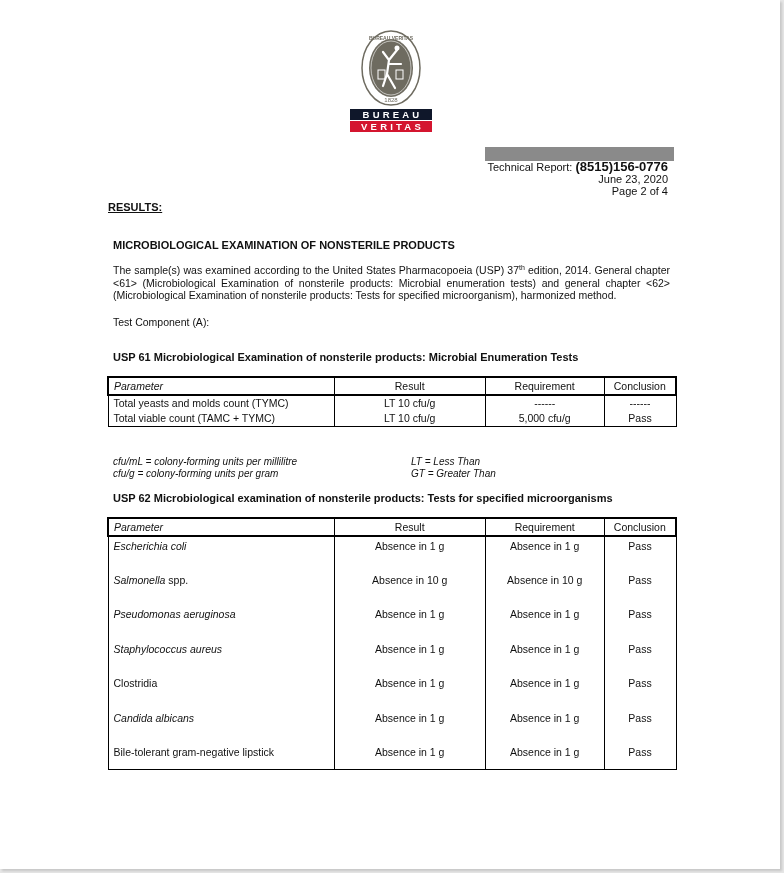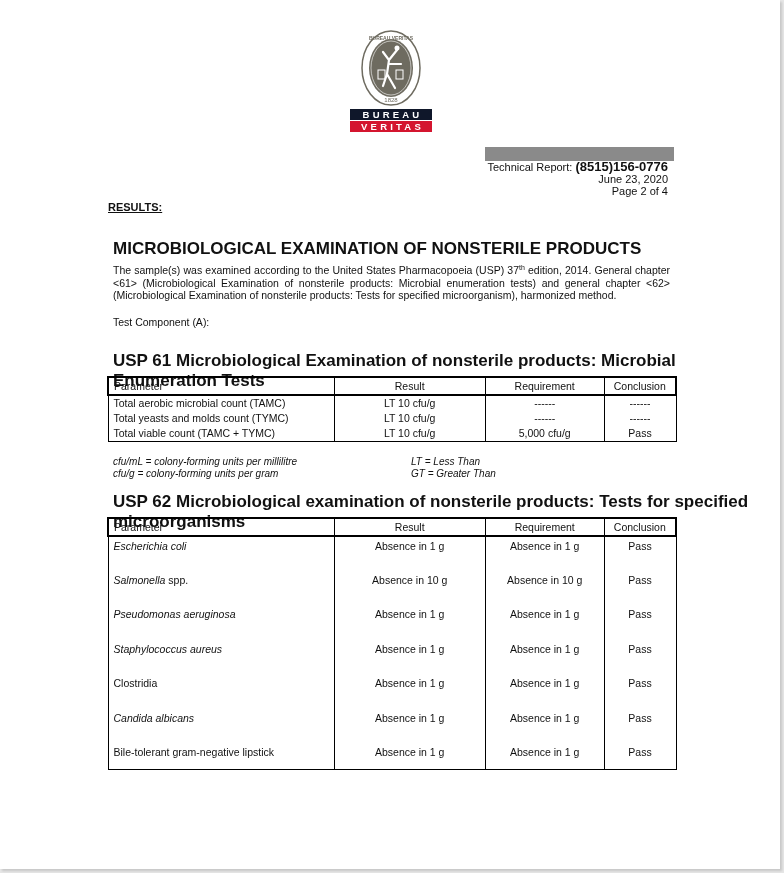--- a/index.html
+++ b/index.html
@@ -21,38 +21,38 @@
 
   .redact { position: absolute; left: 485px; top: 147px; width: 189px; height: 14px; background: #8a8a8a; }
   .report-meta { position: absolute; right: 112px; top: 161px; text-align: right; font-size: 11px; line-height: 12px; }
   .report-meta .lbl { font-size: 11px; }
   .report-meta .num { font-size: 13px; font-weight: bold; }
 
   .results-title {
     position: absolute; left: 108px; top: 201px; font-size: 11px; font-weight: bold;
     text-decoration: underline;
   }
-  .sec-title { position: absolute; left: 113px; font-size: 17px; font-weight: bold; }
+  .sec-title { position: absolute; left: 113px; font-size: 11px; font-weight: bold; }
   .para {
     position: absolute; left: 113px; width: 557px; font-size: 10.5px; line-height: 12.7px;
     text-align: justify;
   }
   .para sup { font-size: 7px; line-height: 0; }
   .tc-label { position: absolute; left: 113px; top: 316px; font-size: 10.5px; }
   .tc-value { position: absolute; left: 254px; top: 316px; width: 420px; font-size: 10.5px; line-height: 12px; }
 
   table.tbl {
     position: absolute; left: 107px; width: 570px; border-collapse: collapse;
     font-size: 10.5px;
   }
   table.tbl th {
     font-weight: normal; height: 18px; border-top: 2px solid #000; border-bottom: 2px solid #000;
     border-right: 1px solid #000; padding: 0 5px;
   }
-  table.tbl th:first-child { border-left: 2px solid #000; text-align: left; }
+  table.tbl th:first-child { border-left: 2px solid #000; text-align: left; font-style: italic; }
   table.tbl th:last-child { border-right: 2px solid #000; }
   table.tbl td { border-left: 1px solid #000; border-right: 1px solid #000; padding: 0 5px; text-align: center; }
   table.tbl td:first-child { text-align: left; }
   table.tbl tr:last-child td { border-bottom: 1px solid #000; }
   .c1 { width: 227px; } .c2 { width: 152px; } .c3 { width: 119px; } .c4 { width: 72px; }
   #t1 { top: 376px; }
   #t1 td { height: 15px; line-height: 15px; }
   #t2 { top: 517px; }
   #t2 td { height: 34.5px; vertical-align: top; padding-top: 3px; }
   #t2 tr:last-child td { height: 26px; }
@@ -100,26 +100,20 @@
 
   <div class="sec-title" style="top:351px">USP 61 Microbiological Examination of nonsterile products: Microbial Enumeration Tests</div>
 
   <table class="tbl" id="t1">
     <tbody>
         <tr>
       <th class="c1">Parameter</th>
       <th class="c2">Result</th>
       <th class="c3">Requirement</th>
       <th class="c4">Conclusion</th>
-    </tr>
-    <tr>
-      <td>Total aerobic microbial count (TAMC)</td>
-      <td>LT 10 cfu/g</td>
-      <td>------</td>
-      <td>------</td>
     </tr>
     <tr>
       <td>Total yeasts and molds count (TYMC)</td>
       <td>LT 10 cfu/g</td>
       <td>------</td>
       <td>------</td>
     </tr>
     <tr>
       <td>Total viable count (TAMC + TYMC)</td>
       <td>LT 10 cfu/g</td>

